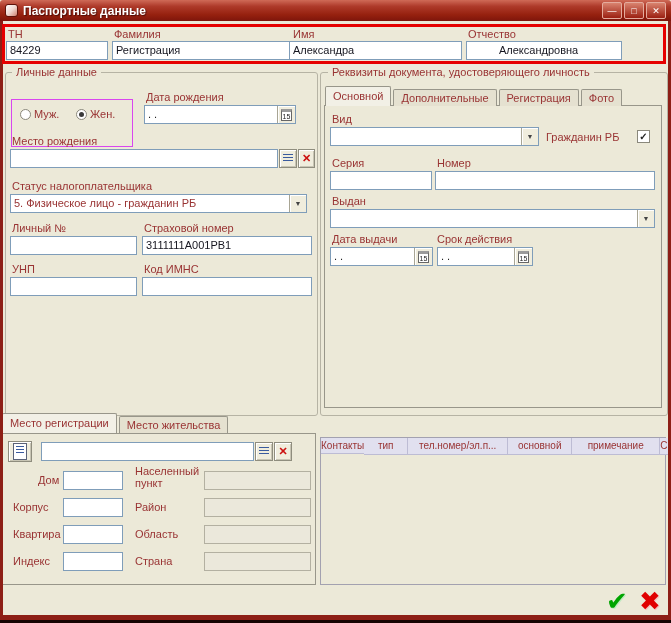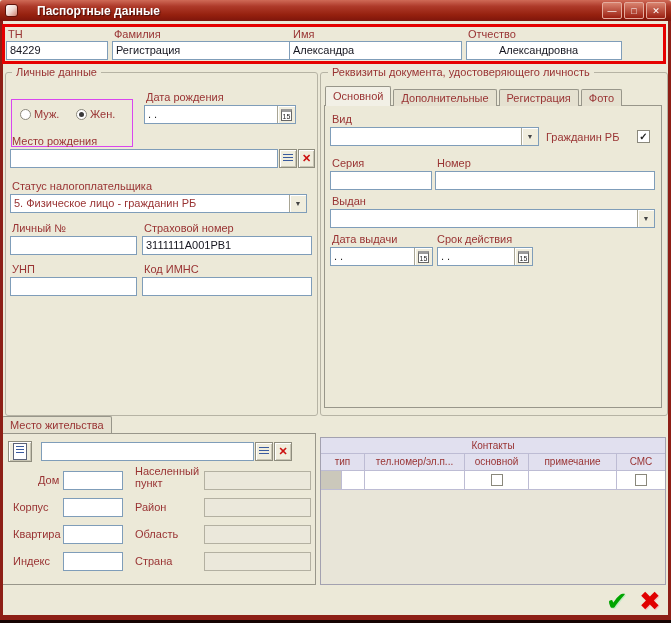--- a/index.html
+++ b/index.html
@@ -20,25 +20,25 @@
   .tab{height:16px;line-height:16px;padding:0 7px;background:#e5e1d0;border:1px solid #98968a;border-bottom:none;border-radius:2px 2px 0 0;color:#993333;margin-right:2px;white-space:nowrap;cursor:pointer;}
   .tab.active{height:19px;line-height:19px;background:#f2f0e6;}
   .page{position:absolute;border:1px solid #98968a;background:#ece9d8;box-sizing:border-box;}
   .radio-circle{position:absolute;width:11px;height:11px;border-radius:50%;background:#fff;border:1px solid #8a887b;box-sizing:border-box;}
   .radio-dot{position:absolute;left:2px;top:2px;width:5px;height:5px;border-radius:50%;background:#3a3a3a;}
   .cbx{position:absolute;width:13px;height:13px;background:#fff;border:1px solid #8a887b;box-sizing:border-box;display:flex;align-items:center;justify-content:center;font-size:10px;font-weight:bold;color:#222;cursor:pointer;}
   .lines-ico{width:10px;height:9px;background:repeating-linear-gradient(180deg,#3a5b9e 0px,#3a5b9e 1px,rgba(0,0,0,0) 1px,rgba(0,0,0,0) 3px);}
   .x-ico{color:#cc1111;font-weight:bold;font-size:11px;line-height:1;}
   .form-ico{width:14px;height:17px;background:#fff;border:1px solid #5a6278;box-sizing:border-box;}
   .titlebar{position:absolute;left:0;top:0;width:671px;height:21px;background:linear-gradient(180deg,#cf6a57 0%,#ae3a2a 30%,#96210f 70%,#7e150b 100%);border-radius:3px 3px 0 0;display:flex;align-items:center;padding:0 5px;box-sizing:border-box;z-index:5;}
-  .titlebar .ttl{color:#fff;font-weight:bold;font-size:12px;margin-left:19px;text-shadow:1px 1px 1px #4a0b06;flex:1;white-space:nowrap;overflow:hidden;}
+  .titlebar .ttl{color:#fff;font-weight:bold;font-size:12px;margin-left:5px;text-shadow:1px 1px 1px #4a0b06;flex:1;white-space:nowrap;overflow:hidden;}
   .winbtn{width:18px;height:15px;margin-left:2px;border:1px solid #e5ab9d;border-radius:2px;background:linear-gradient(180deg,#d9836f,#9c2012);color:#fff;font-size:9px;display:flex;align-items:center;justify-content:center;cursor:pointer;}
   .app-ico{width:13px;height:13px;border-radius:3px;background:linear-gradient(135deg,#ffffff 0%,#f0d9d2 50%,#cf7f70 100%);border:1px solid #5e120a;box-sizing:border-box;}
   .frame{position:absolute;background:#8d1f16;z-index:4;}
-  .ct{position:absolute;border:1px solid #a3a1b0;box-sizing:border-box;background:#ece9d8;display:flex;flex-direction:column;}
+  .ct{position:absolute;border:1px solid #a3a1b0;box-sizing:border-box;background:#ece9d8;display:flex;}
   .ct-title{height:15px;background:#e1e0ef;border-bottom:1px solid #bdbcd4;text-align:center;color:#993333;font-size:10px;line-height:15px;}
   .ct-head{display:flex;height:16px;background:#e1e0ef;border-bottom:1px solid #bdbcd4;}
   .ct-head .c{border-right:1px solid #bdbcd4;font-size:10px;color:#993333;text-align:center;line-height:16px;white-space:nowrap;overflow:hidden;box-sizing:border-box;}
   .ct-row{display:flex;height:18px;background:#fff;border-bottom:1px solid #bdbcd4;}
   .ct-row .c{border-right:1px solid #bdbcd4;box-sizing:border-box;display:flex;align-items:center;justify-content:center;}
   .ct-fill{flex:1;background:#e8e5d8;}
   .cbx2{width:12px;height:12px;background:#fff;border:1px solid #8a887b;box-sizing:border-box;cursor:pointer;}
   .selector{width:20px;height:100%;background:#cbc8bb;border-right:1px solid #bdbcd4;}
   .okbtn{position:absolute;background:none;border:none;font-weight:bold;display:flex;align-items:center;justify-content:center;cursor:pointer;font-family:"DejaVu Sans",sans-serif;}
   .annotation{position:absolute;border:3px solid #e60000;z-index:50;pointer-events:none;}
@@ -157,20 +157,21 @@
       </span>
   </div>
   <div class="combo" style="left:437px;top:247px;width:96px;">
     <span class="val dark">.  .</span>
     <span class="calbtn">
         <span class="cal-ico">15</span>
       </span>
   </div>
 
   <div class="tabs" style="left:2px;top:414px;z-index:3;">
+    <span class="tab active">Место регистрации</span>
     <span class="tab">Место жительства</span>
   </div>
   <div class="page" style="left:2px;top:433px;width:314px;height:152px;">
     <span class="btn" style="left:5px;top:7px;width:24px;height:21px;">
       <span class="form-ico">
           <span class="lines-ico" style="display:block;width:8px;height:9px;margin:2px auto 0;"></span>
         </span>
     </span>
     <div class="tb" style="left:38px;top:8px;width:213px;"></div>
     <span class="btn" style="left:252px;top:8px;width:18px;height:19px;">

